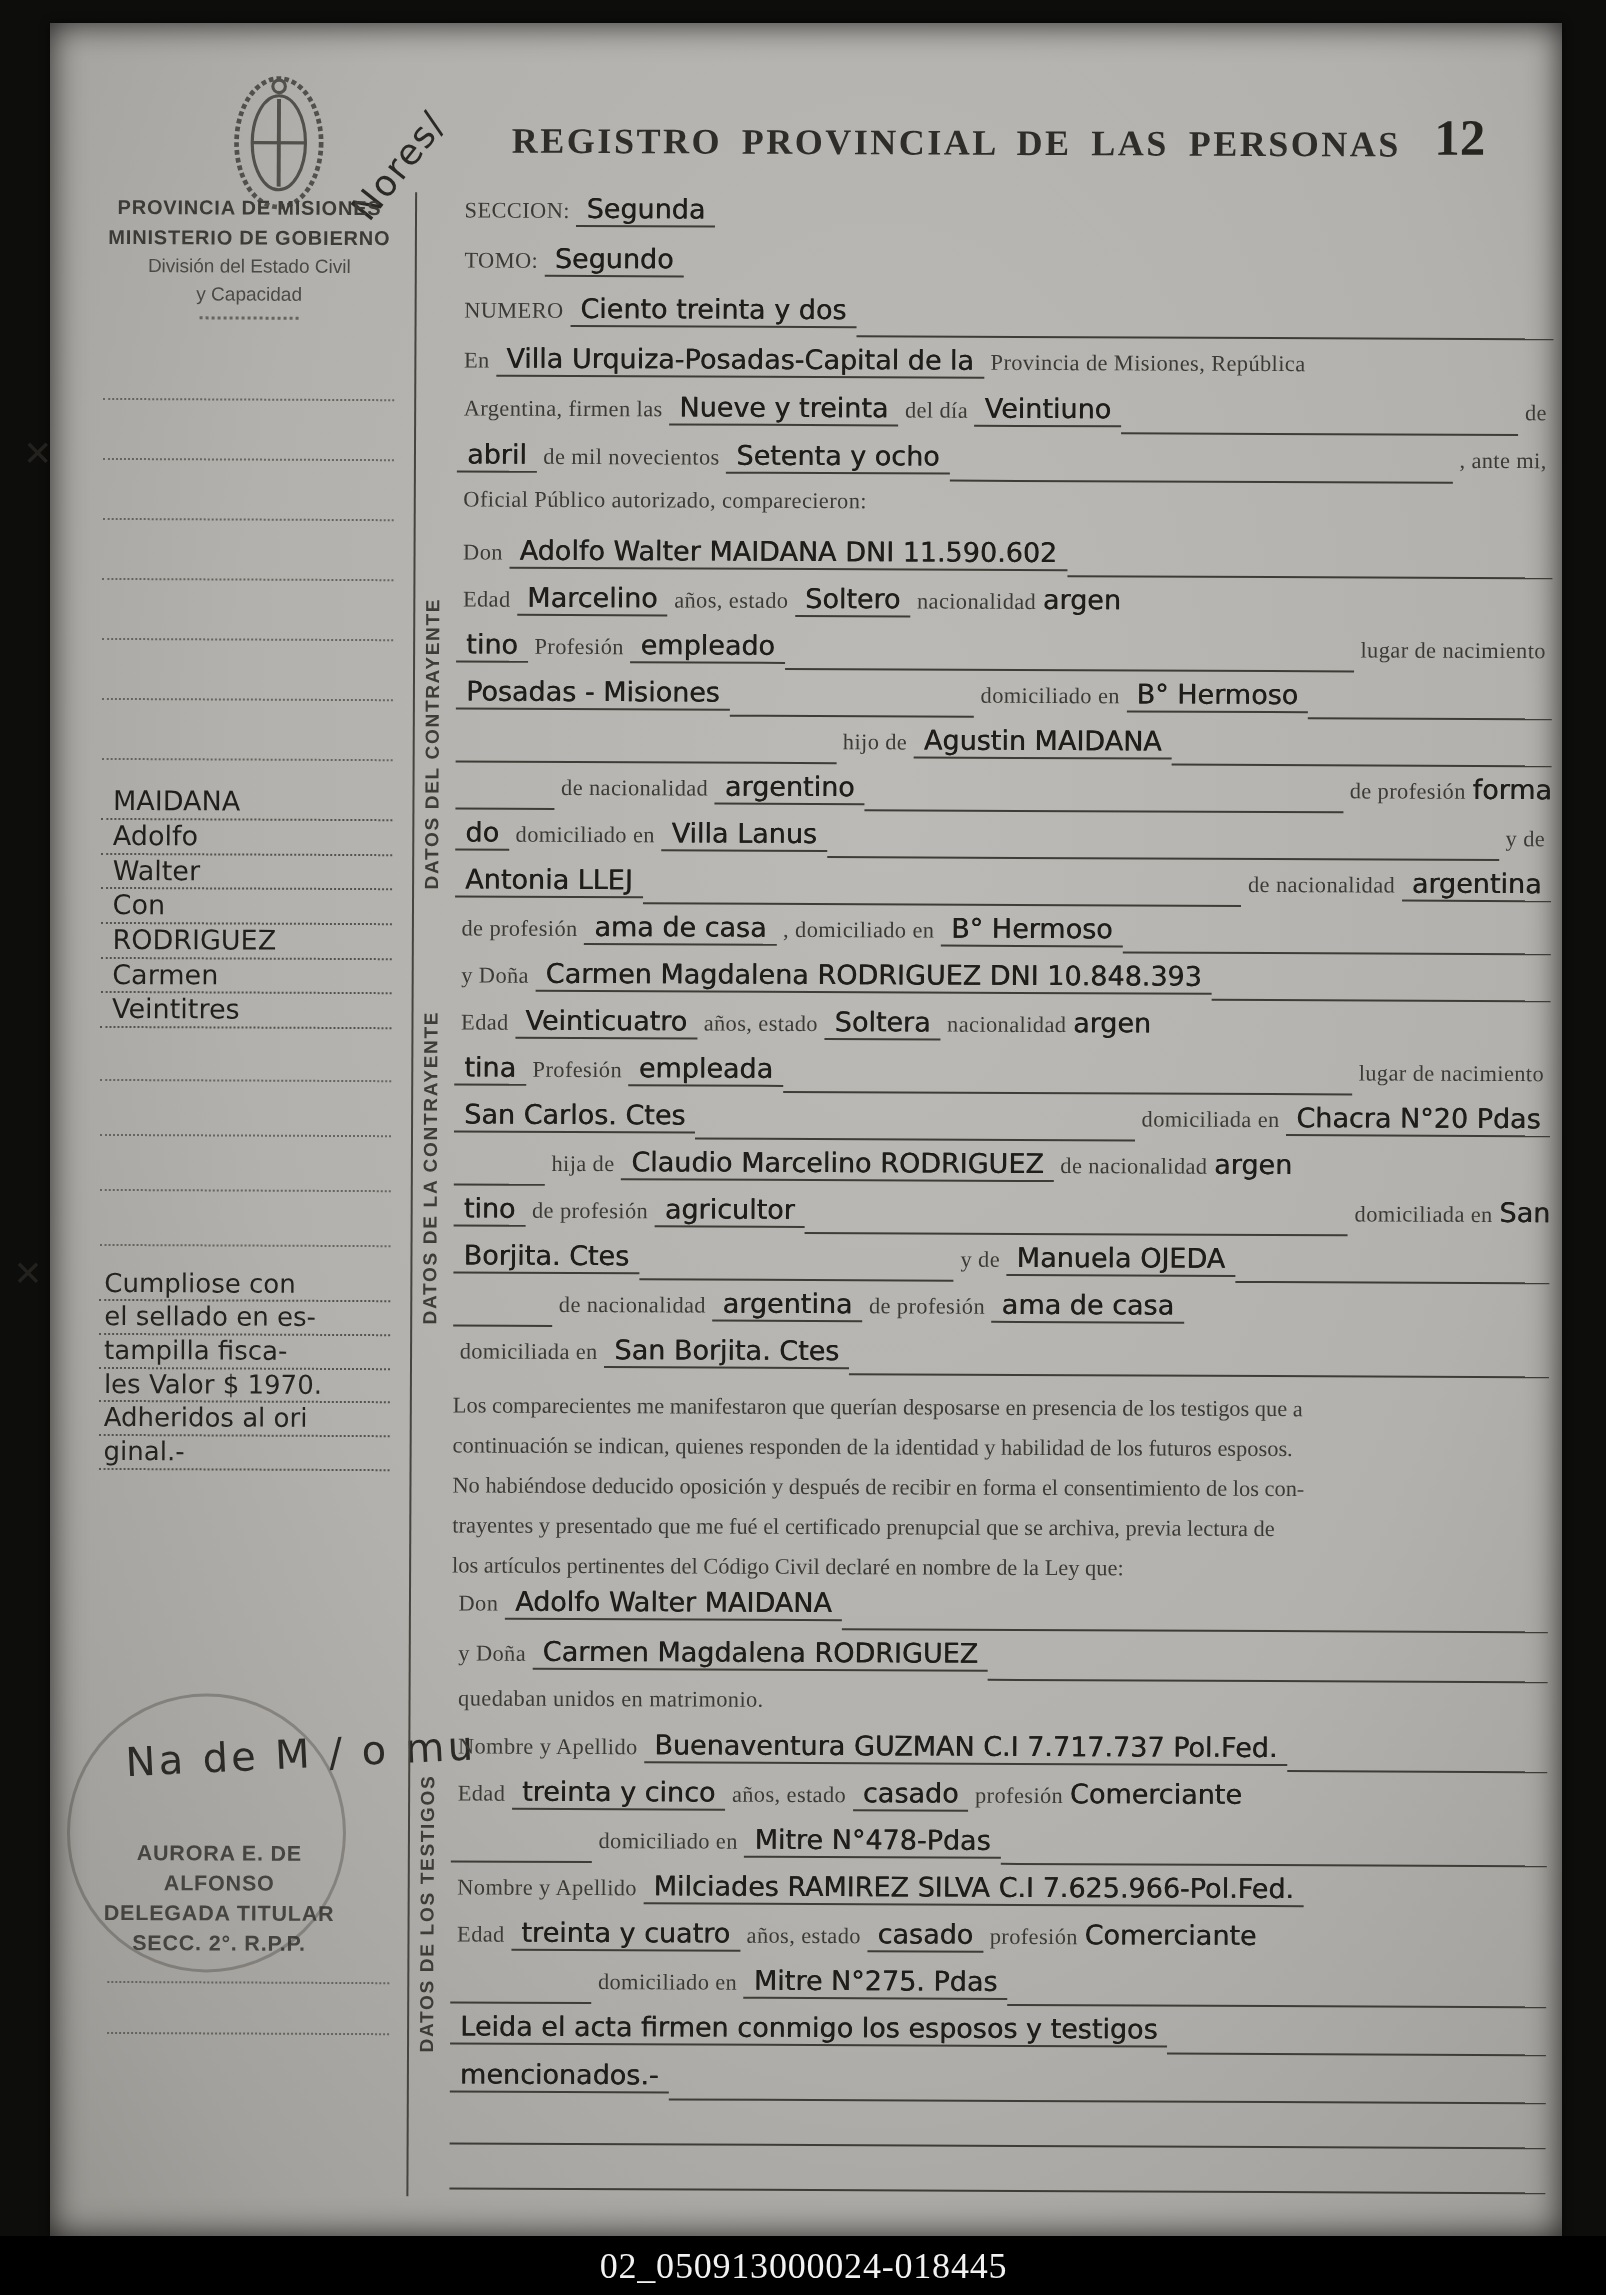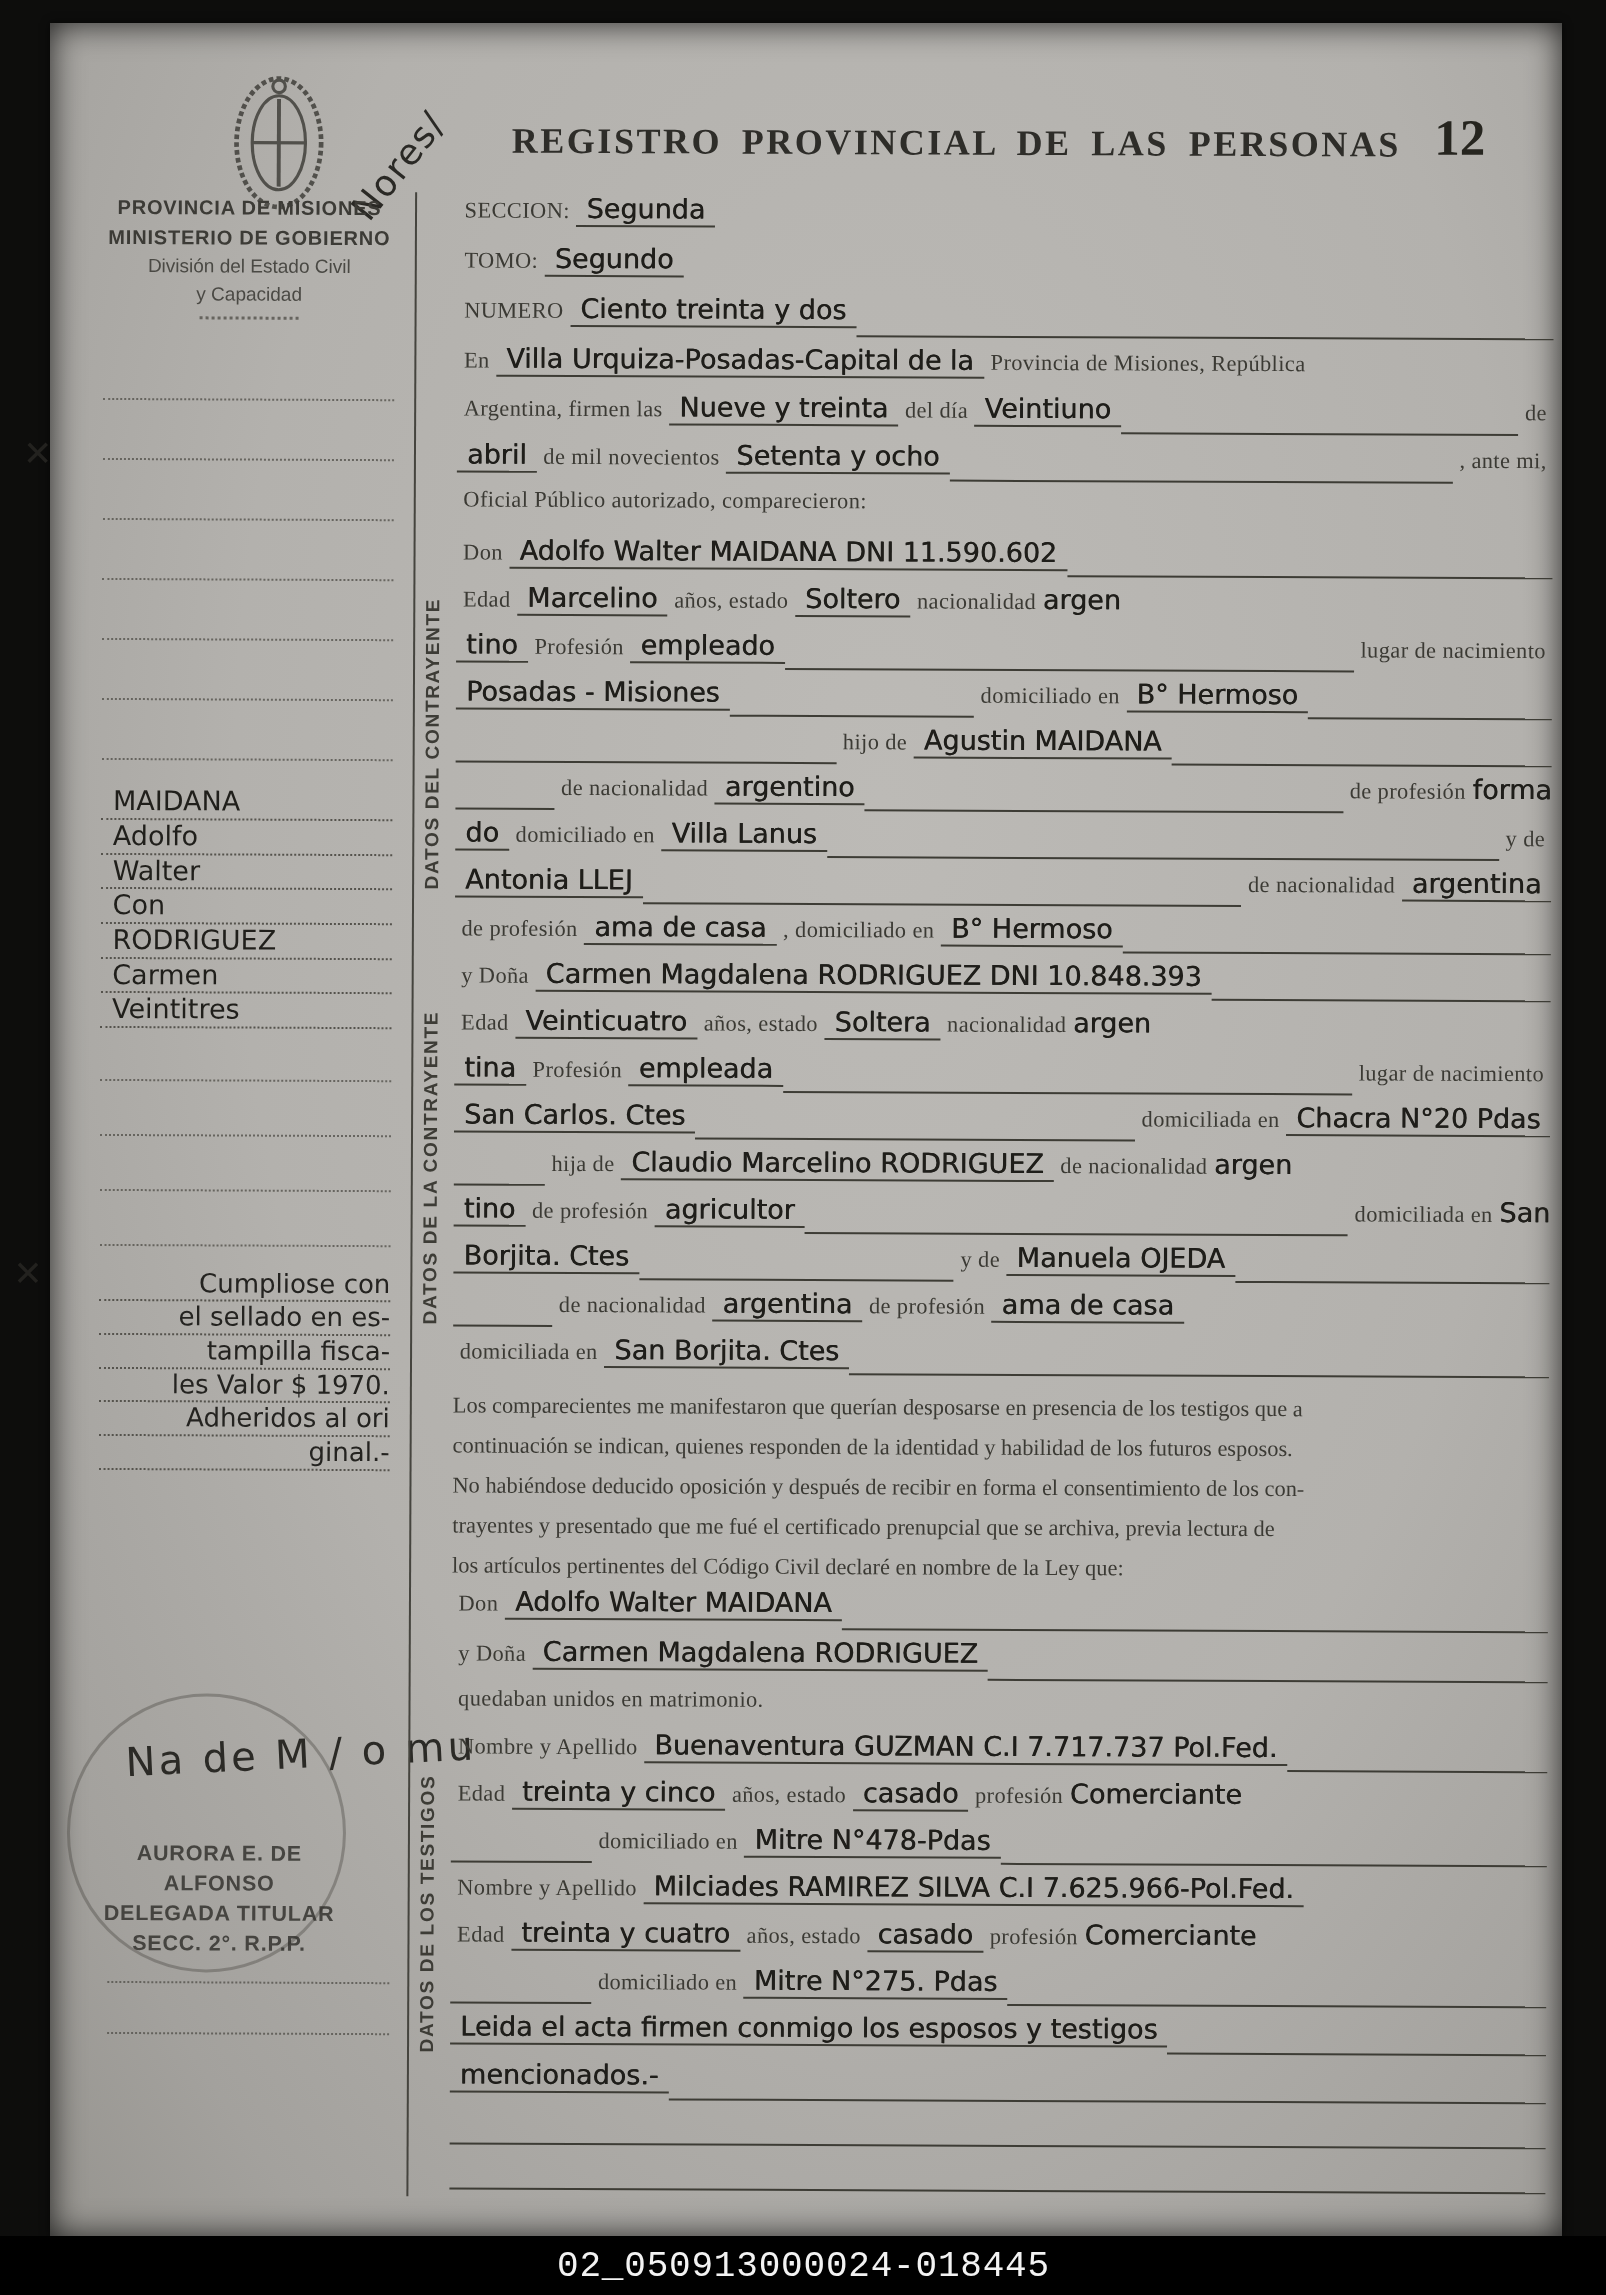--- a/index.html
+++ b/index.html
@@ -21,21 +21,21 @@
   
   .leftcol{position:absolute;left:51px;top:172px;width:291px;}
   .org{width:100%;text-align:center;font-family:"Liberation Sans","DejaVu Sans",sans-serif;color:#3c3b36;}
   .org .b{font-weight:bold;font-size:20px;letter-spacing:0.8px;line-height:30px;}
   .org .l{font-size:19px;line-height:28px;color:#4a4944;}
   .orgrule{width:99px;margin:8.3px auto 0 auto;border-bottom:3.3px dotted #54524c;opacity:.8;}
   .dotline{border-bottom:2.5px dotted #55534d;opacity:.8;}
   .mname{font-family:"DejaVu Sans",sans-serif;font-size:27px;color:#201f1b;
          border-bottom:2.5px dotted #55534d;padding:0 0 1.7px 11.6px;}
   .mnote{font-family:"DejaVu Sans",sans-serif;font-size:26px;color:#242320;
-         border-bottom:2.5px dotted #55534d;padding:0 0 1.7px 5px;white-space:nowrap;text-align:right;}
+         border-bottom:2.5px dotted #55534d;padding:0 0 1.7px 5px;white-space:nowrap;}
   .sig{position:absolute;font-family:"DejaVu Sans",sans-serif;font-size:40px;color:#2b2a26;
        transform:rotate(-3deg);letter-spacing:3.3px;white-space:nowrap;}
   .sealring{position:absolute;border:3.3px solid rgba(70,68,62,.38);border-radius:50%;}
   .sealtext{position:absolute;text-align:center;font-family:"Liberation Sans","DejaVu Sans",sans-serif;
             font-weight:bold;color:rgba(42,41,37,.78);font-size:21.5px;line-height:30px;letter-spacing:0.8px;}
   .stitch{position:absolute;font-size:35px;color:#23221f;font-family:"DejaVu Sans",sans-serif;}
 
   
   .main{position:absolute;left:362px;top:171px;width:1144px;border-left:2.5px solid #45443e;}
   .row{display:flex;align-items:baseline;padding-left:41px;padding-right:6.6px;overflow:hidden;}
@@ -46,21 +46,21 @@
   .fillv{border-bottom:2.5px solid #3d3c35;padding:0 10px 0.8px 10px;}
   .grow{flex:1 1 16.6px;min-width:15px;border-bottom:2.5px solid #3d3c35;align-self:flex-end;margin-bottom:7.5px;}
   .decl{padding:5px 8.3px 0 41px;font-size:22.4px;line-height:40px;color:#3b3a34;}
   .vlabel{position:absolute;left:6.6px;writing-mode:vertical-rl;transform:rotate(180deg);
           font-family:"Liberation Sans","DejaVu Sans",sans-serif;font-weight:bold;font-size:19px;
           letter-spacing:1.7px;color:#3d3c36;text-align:center;}
 
   
   .footbar{position:absolute;left:0;top:2236px;width:1607px;height:60px;background:#000;
            display:flex;align-items:center;justify-content:center;}
-  .footcode{color:#f2f2f2;font-family:Liberation Mono, monospace;font-size:36px;letter-spacing:0.8px;}
+  .footcode{color:#f2f2f2;font-family:Liberation Serif, serif;font-size:36px;letter-spacing:0.8px;}
 </style>
 </head>
 <body>
 
 <div id="canvas">
   <div class="page">
     <div class="tilt">
 
       <svg class="coat" viewBox="0 0 60 90">
         <ellipse cx="30" cy="46" rx="27" ry="41" fill="none" stroke="#3a3934" stroke-width="3" stroke-dasharray="3,2"></ellipse>

